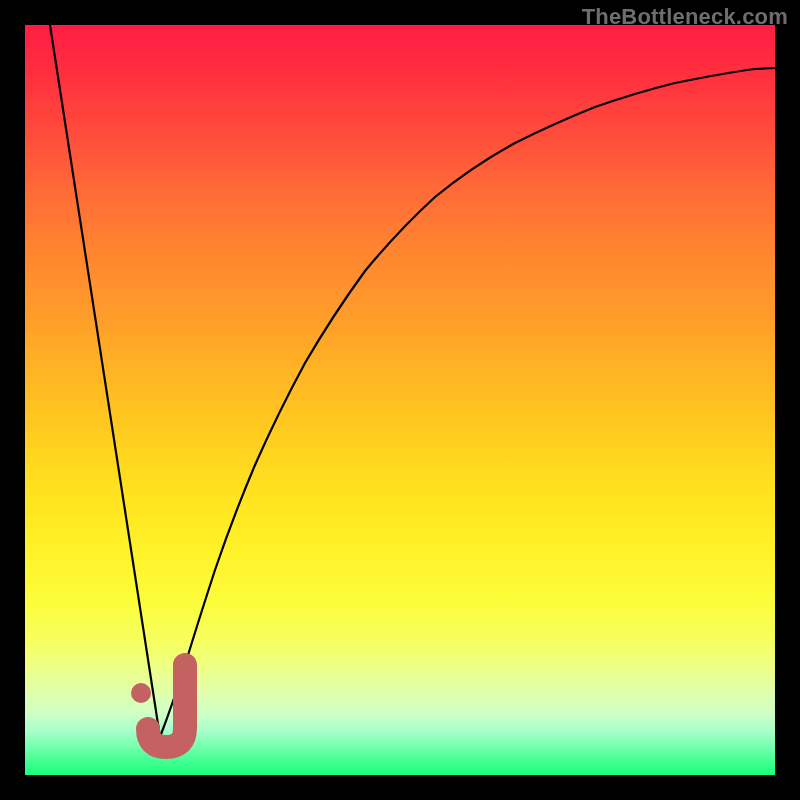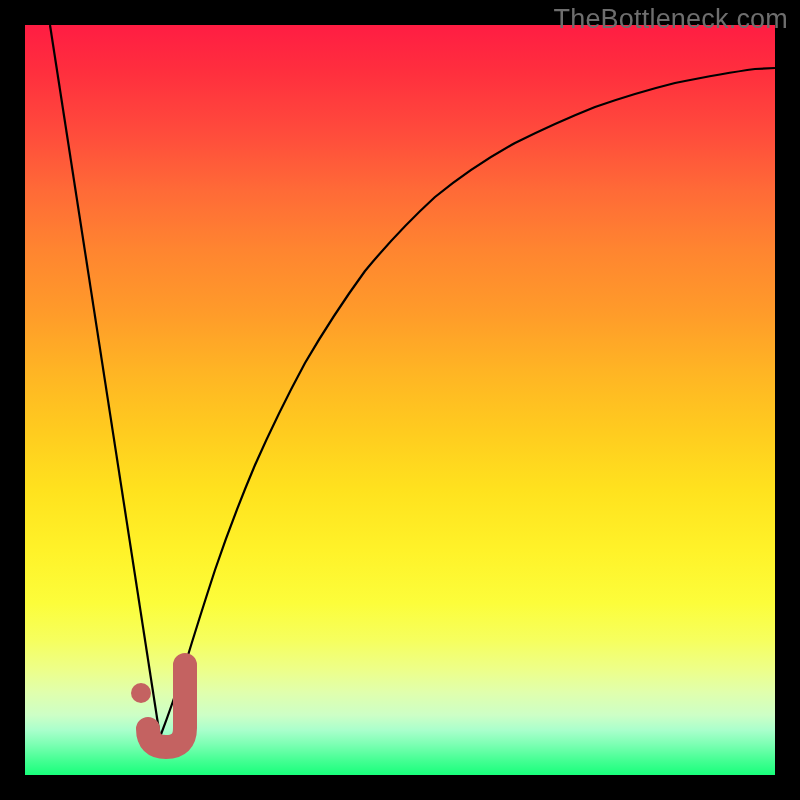--- a/index.html
+++ b/index.html
@@ -15,22 +15,22 @@
     position: relative;
     width: 800px;
     height: 800px;
     background: #000;
   }
   .watermark {
     position: absolute;
     top: 4px;
     right: 12px;
     color: #6e6e6e;
-    font-size: 27px;
-    font-weight: 400;
+    font-size: 22px;
+    font-weight: 700;
     letter-spacing: 0.2px;
     z-index: 3;
   }
   .plot {
     position: absolute;
     left: 25px;
     top: 25px;
     width: 750px;
     height: 750px;
     background: linear-gradient(to bottom,

